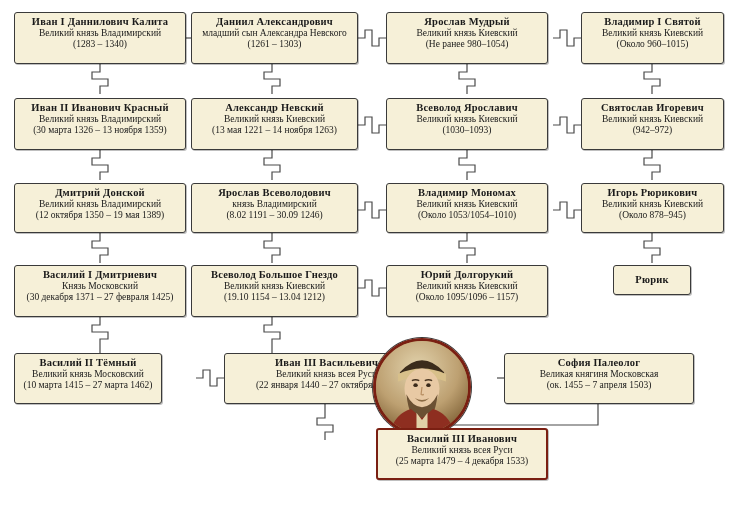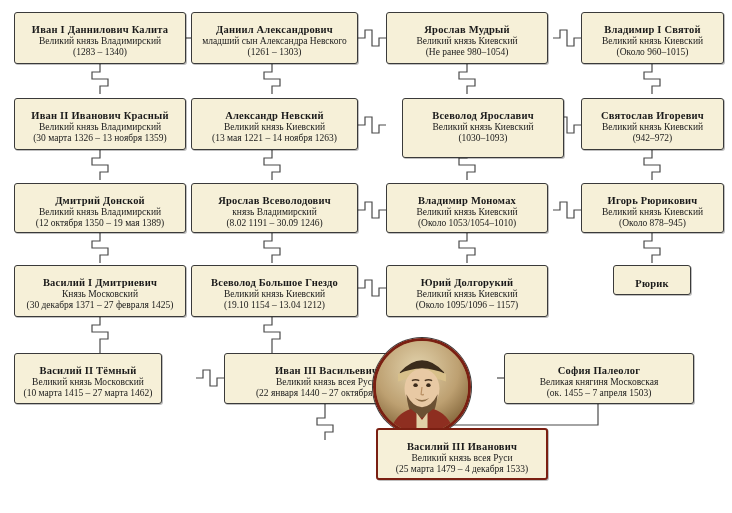--- a/index.html
+++ b/index.html
@@ -27,21 +27,21 @@
     pointer-events: none;
   }
   .node {
     position: absolute;
     box-sizing: border-box;
     background: #f6f0d8;
     border: 1px solid #3a3a3a;
     border-radius: 3px;
     text-align: center;
     color: #1a1a1a;
-    padding: 11px 2px 3px 2px;
+    padding: 3px 2px 3px 2px;
     box-shadow: 1px 1px 0 rgba(0,0,0,0.25);
     overflow: hidden;
   }
   .node .name {
     font-weight: bold;
     font-size: 10.5px;
     line-height: 12px;
     letter-spacing: 0.2px;
     white-space: nowrap;
   }
@@ -152,21 +152,21 @@
     <div class="title">Великий князь Владимирский</div>
     <div class="dates">(30 марта 1326 – 13 ноября 1359)</div>
   </div>
 
   <div class="node" style="left:191px; top:98px; width:167px; height:52px;">
     <div class="name">Александр Невский</div>
     <div class="title">Великий князь Киевский</div>
     <div class="dates">(13 мая 1221 – 14 ноября 1263)</div>
   </div>
 
-  <div class="node" style="left:402px; top:98px; width:162px; height:60px;">
+  <div class="node" style="left:386px; top:98px; width:162px; height:52px;">
     <div class="name">Всеволод Ярославич</div>
     <div class="title">Великий князь Киевский</div>
     <div class="dates">(1030–1093)</div>
   </div>
 
   <div class="node" style="left:581px; top:98px; width:143px; height:52px;">
     <div class="name">Святослав Игоревич</div>
     <div class="title">Великий князь Киевский</div>
     <div class="dates">(942–972)</div>
   </div>

